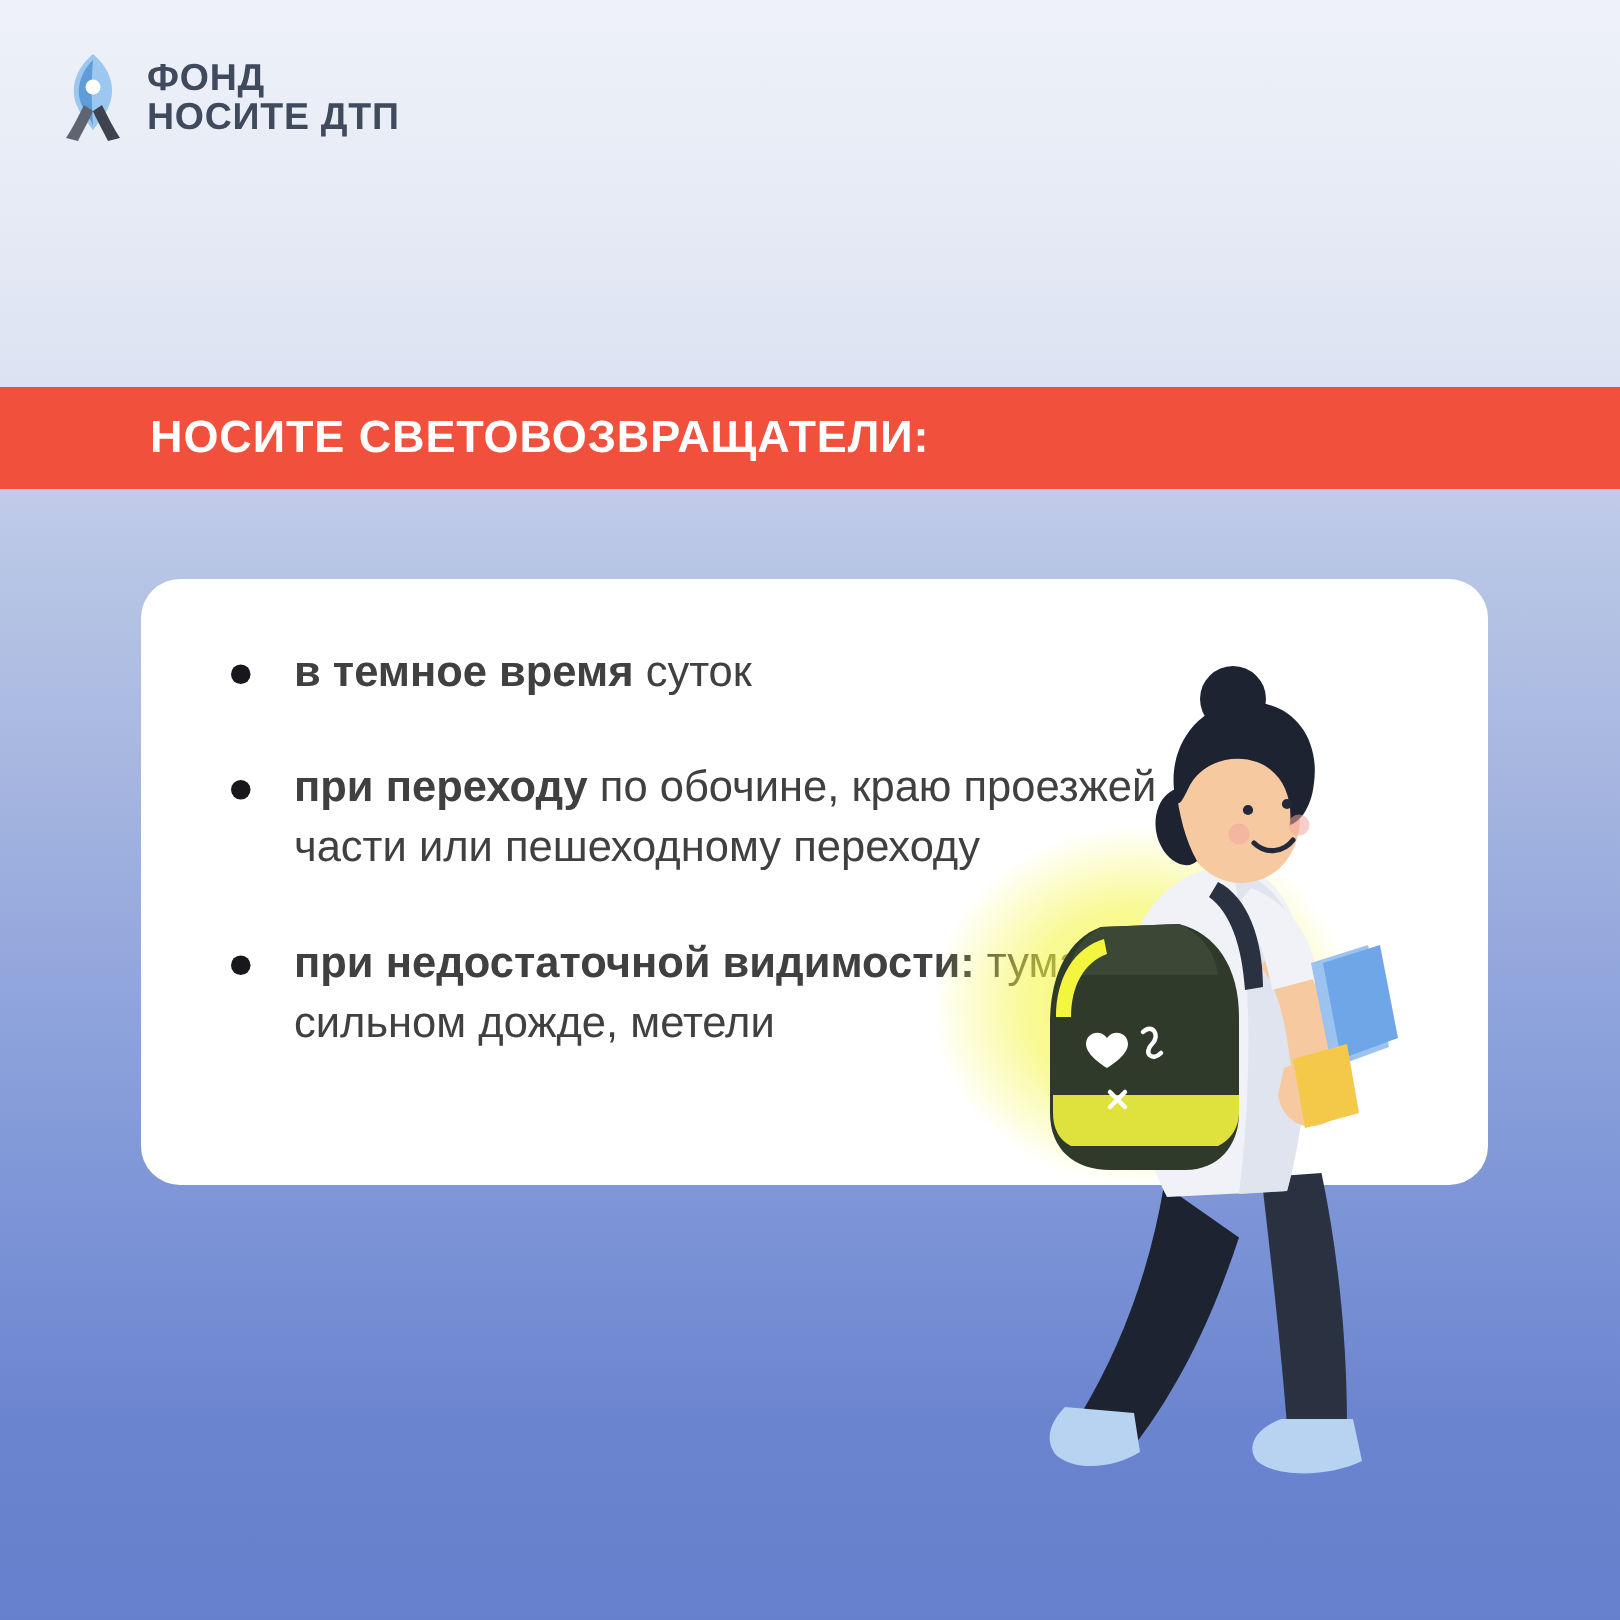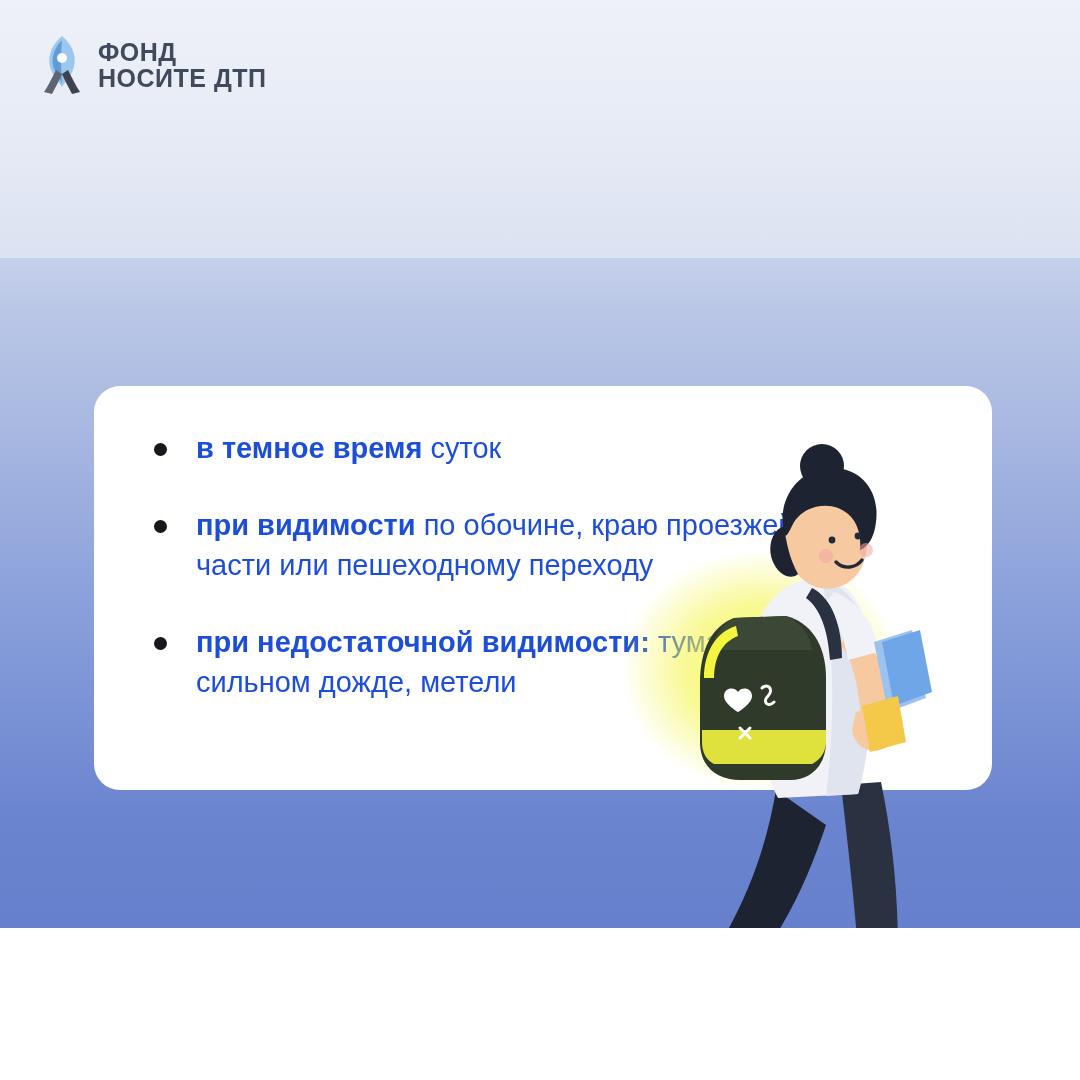--- a/index.html
+++ b/index.html
@@ -9,21 +9,21 @@
   body {
     width: 1080px;
     height: 1080px;
     font-family: "Liberation Sans", sans-serif;
     overflow: hidden;
   }
 
   .poster {
     position: relative;
     width: 1080px;
-    height: 928px;
+    height: 1080px;
     background: linear-gradient(180deg,
         #e9edf6 0%,
         #e4e9f4 14%,
         #ccd6ec 24%,
         #b9c6e6 34%,
         #a8b8e0 46%,
         #8fa4dc 62%,
         #7b93d6 76%,
         #6b84cf 88%,
         #6780cd 100%);
@@ -92,21 +92,21 @@
   .bullet-list {
     list-style: none;
     margin: 0; padding: 0;
   }
   .bullet-item {
     position: relative;
     padding-left: 58px;
     margin-bottom: 36px;
     font-size: 29px;
     line-height: 1.4;
-    color: #1d4ed8;
+    color: #404040;
     max-width: 620px;
   }
   .bullet-item:last-child { margin-bottom: 0; }
   .bullet-item::before {
     content: "";
     position: absolute;
     left: 16px;
     top: 15px;
     width: 13px; height: 13px;
     border-radius: 50%;
@@ -151,28 +151,31 @@
         <path d="M32 36 C36 44 40 52 44 58 L36 60 C32 52 28 45 26 40 Z" fill="#3d4450"></path>
         <circle cx="26" cy="24" r="5" fill="#ffffff"></circle>
       </svg>
     </div>
     <div class="logo-text">
       <span>ФОНД</span>
       <span>НОСИТЕ ДТП</span>
     </div>
   </div>
 
+  <div class="headline-strip">
+    <div class="headline">НОСИТЕ СВЕТОВОЗВРАЩАТЕЛИ:</div>
+  </div>
 
   <div class="card">
     <ul class="bullet-list">
       <li class="bullet-item">
         <b>в темное время</b><span> суток</span>
       </li>
       <li class="bullet-item">
-        <b>при видимости</b><span> по обочине, краю проезжей части или пешеходному переходу</span>
+        <b>при переходу</b><span> по обочине, краю проезжей части или пешеходному переходу</span>
       </li>
       <li class="bullet-item">
         <b>при недостаточной видимости:</b><span> тумане, сильном дожде, метели</span>
       </li>
     </ul>
   </div>
 
 
   <div class="illustration">
     <svg viewBox="0 0 420 580" xmlns="http://www.w3.org/2000/svg">

